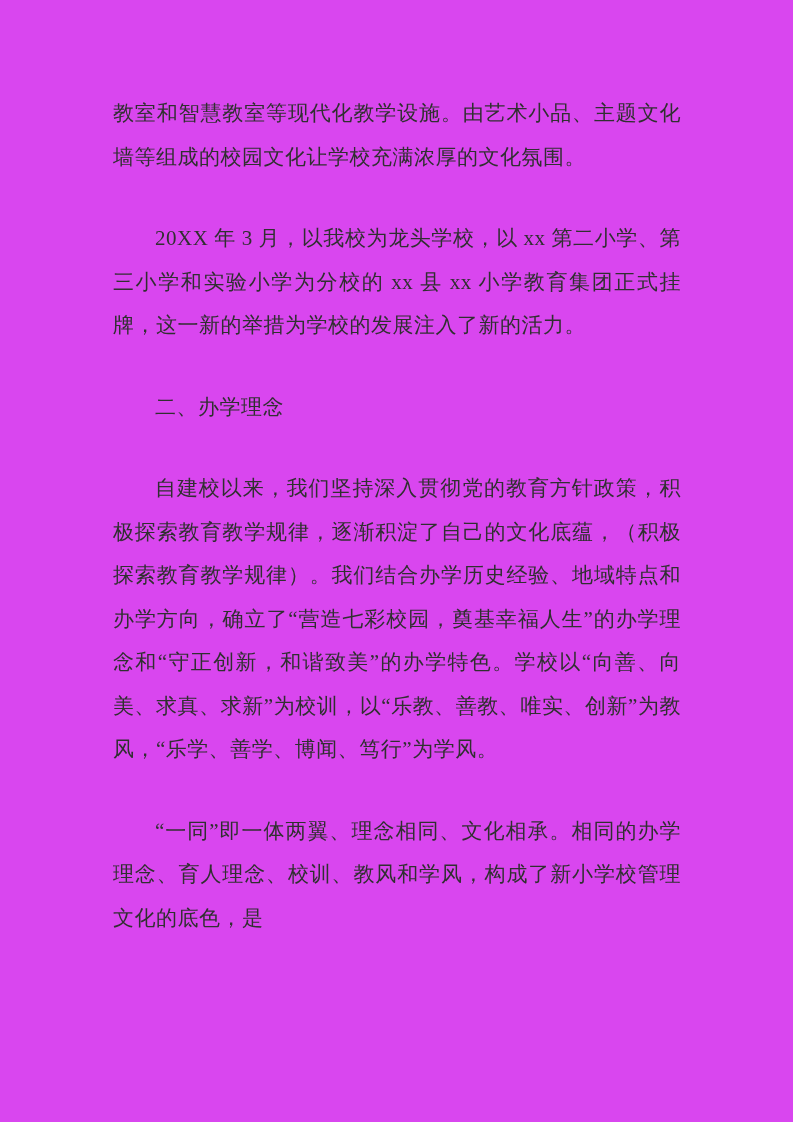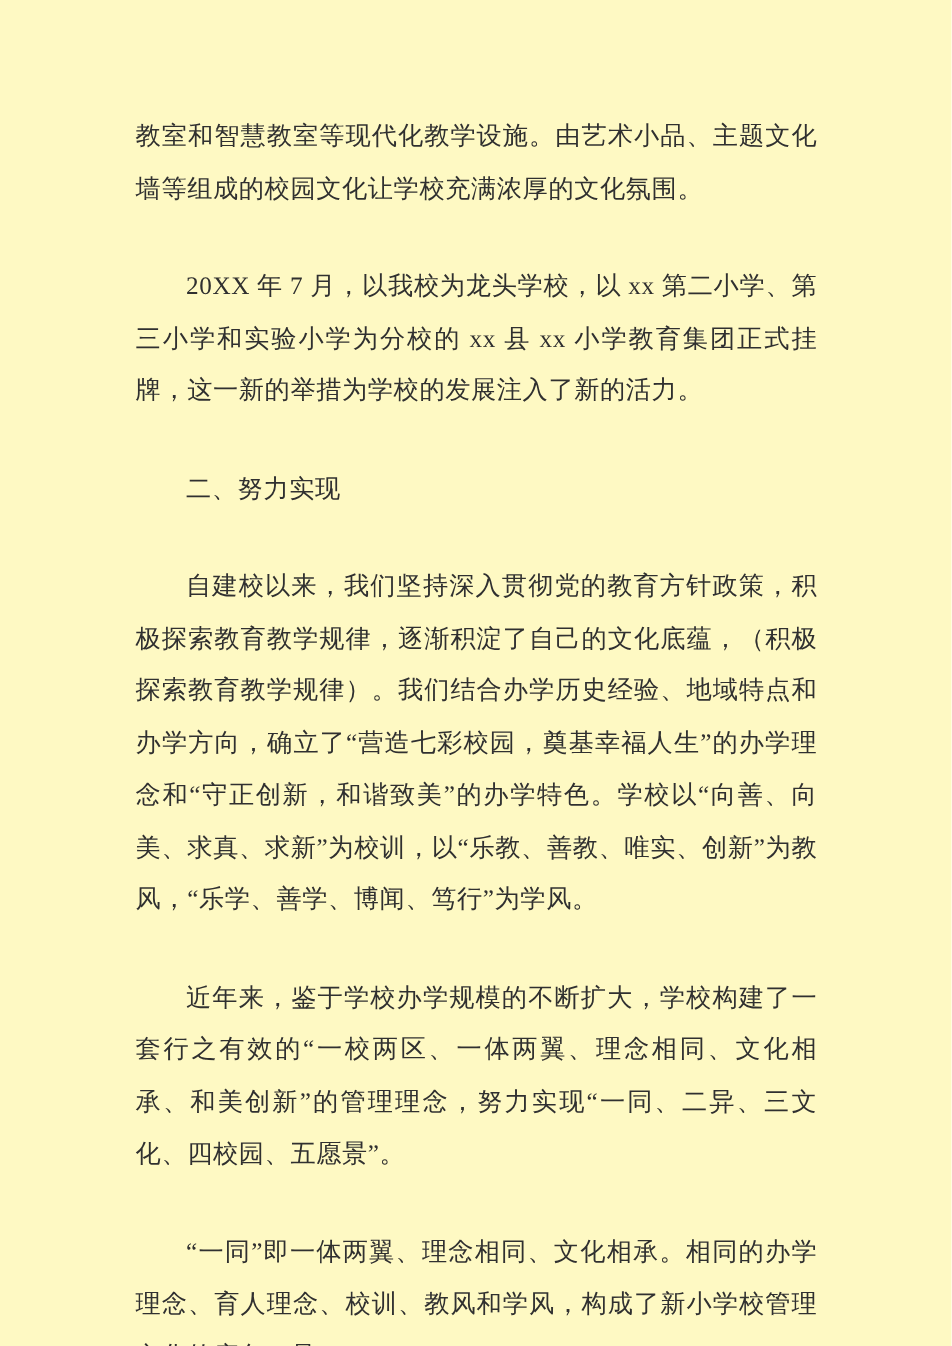--- a/index.html
+++ b/index.html
@@ -4,21 +4,21 @@
 <style>
   html, body {
     margin: 0;
     padding: 0;
     background: #ffffff;
   }
   .page {
     position: relative;
     width: 793px;
     height: 1122px;
-    background: #fef9c3;
+    background: #d946ef;
     overflow: hidden;
     font-family: "Liberation Serif", "DejaVu Serif", serif;
   }
   .content {
     position: absolute;
     left: 113px;
     top: 92px;
     width: 568px;
     color: #303030;
     font-size: 21px;
@@ -40,19 +40,18 @@
   .heading {
     font-weight: normal;
   }
 </style>
 </head>
 <body>
 
 <div class="page">
   <div class="content">
     <p class="para no-indent">教室和智慧教室等现代化教学设施。由艺术小品、主题文化墙等组成的校园文化让学校充满浓厚的文化氛围。</p>
-    <p class="para">20XX 年 7 月，以我校为龙头学校，以 xx 第二小学、第三小学和实验小学为分校的 xx 县 xx 小学教育集团正式挂牌，这一新的举措为学校的发展注入了新的活力。</p>
-    <p class="para heading">二、努力实现</p>
+    <p class="para">20XX 年 3 月，以我校为龙头学校，以 xx 第二小学、第三小学和实验小学为分校的 xx 县 xx 小学教育集团正式挂牌，这一新的举措为学校的发展注入了新的活力。</p>
+    <p class="para heading">二、办学理念</p>
     <p class="para">自建校以来，我们坚持深入贯彻党的教育方针政策，积极探索教育教学规律，逐渐积淀了自己的文化底蕴，（积极探索教育教学规律）。我们结合办学历史经验、地域特点和办学方向，确立了“营造七彩校园，奠基幸福人生”的办学理念和“守正创新，和谐致美”的办学特色。学校以“向善、向美、求真、求新”为校训，以“乐教、善教、唯实、创新”为教风，“乐学、善学、博闻、笃行”为学风。</p>
-    <p class="para">近年来，鉴于学校办学规模的不断扩大，学校构建了一套行之有效的“一校两区、一体两翼、理念相同、文化相承、和美创新”的管理理念，努力实现“一同、二异、三文化、四校园、五愿景”。</p>
     <p class="para">“一同”即一体两翼、理念相同、文化相承。相同的办学理念、育人理念、校训、教风和学风，构成了新小学校管理文化的底色，是</p>
   </div>
 </div>
 
 </body></html>

